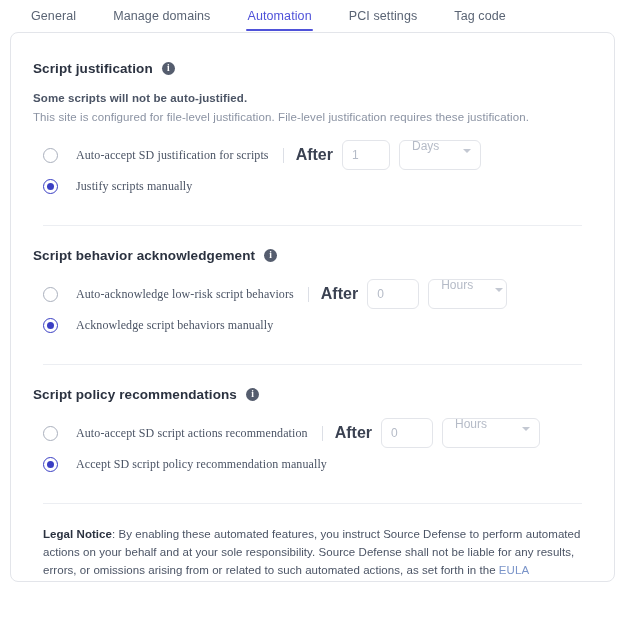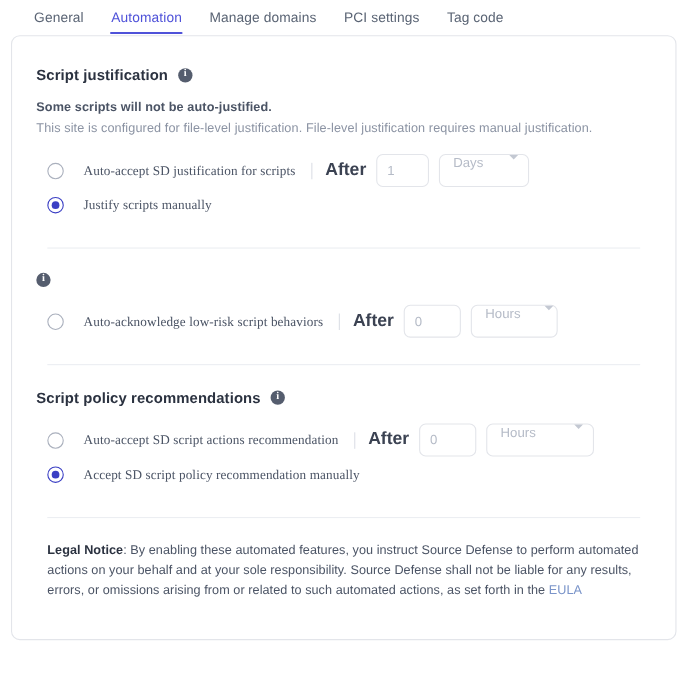--- a/index.html
+++ b/index.html
@@ -8,21 +8,21 @@
     background: #ffffff;
     font-family: "Liberation Sans", sans-serif;
     -webkit-font-smoothing: antialiased;
   }
   body { overflow: hidden; position: relative; }
 
   
   .tabbar {
     display: flex;
     align-items: flex-end;
-    gap: 25px;
+    gap: 37px;
     padding: 0 0 0 31px;
     height: 31px;
   }
   .tab {
     position: relative;
     font-size: 12.5px;
     color: #5a6474;
     line-height: 30px;
     height: 30px;
     white-space: nowrap;
@@ -162,22 +162,22 @@
     outline: none;
   }
   .num-input-wide { width: 52px; }
 
   .select {
     height: 30px;
     border: 1px solid #e3e5ea;
     border-radius: 6px;
     background: #fff;
     display: inline-flex;
-    align-items: flex-start;
-    padding: 0 9px 4px 12px;
+    align-items: flex-end;
+    padding: 0 9px 16px 12px;
     margin-left: 9px;
     cursor: pointer;
   }
   .select-text {
     font-size: 12px;
     color: #b5bbc7;
     white-space: nowrap;
   }
   .sel-days { width: 82px; }
   .sel-days .select-text { margin-right: 20px; }
@@ -210,39 +210,39 @@
     padding: 0 10px 0 10px;
   }
   .legal b { font-weight: bold; color: #2b3240; }
   .legal a { color: #7a94c9; text-decoration: none; cursor: pointer; }
 </style>
 </head>
 <body>
 
 <div class="tabbar">
   <div class="tab">General</div>
+  <div class="tab">Manage domains</div>
   <div class="tab active">Automation</div>
-  <div class="tab">Manage domains</div>
   <div class="tab">PCI settings</div>
   <div class="tab">Tag code</div>
 </div>
 
 <div class="card">
   <div class="card-inner">
 
     <div class="section">
       <div class="sec-head">
         <div class="sec-title">Script justification</div>
         <div class="info-icon">
             <span>i</span>
           </div>
       </div>
 
       <div class="notice-bold">Some scripts will not be auto-justified.</div>
-      <div class="notice-sub">This site is configured for file-level justification. File-level justification requires manual justification.</div>
+      <div class="notice-sub">This site is configured for file-level justification. File-level justification requires these justification.</div>
 
       <div class="radio-row">
         <div class="radio"></div>
         <div class="radio-label">Auto-accept SD justification for scripts</div>
         <div class="pipe"></div>
         <div class="after-label">After</div>
         <input class="num-input" type="text" value="1" style="">
         <div class="select sel-days">
           <span class="select-text">Days</span>
           <span class="caret"></span>
@@ -252,37 +252,42 @@
       <div class="radio-row">
         <div class="radio checked"></div>
         <div class="radio-label">Justify scripts manually</div>
       </div>
     </div>
 
     <div class="divider"></div>
 
     <div class="section">
       <div class="sec-head">
+        <div class="sec-title">Script behavior acknowledgement</div>
         <div class="info-icon">
             <span>i</span>
           </div>
       </div>
 
       <div class="radio-row">
         <div class="radio"></div>
         <div class="radio-label">Auto-acknowledge low-risk script behaviors</div>
         <div class="pipe"></div>
         <div class="after-label">After</div>
         <input class="num-input num-input-wide" type="text" value="0" style="">
         <div class="select sel-hours">
           <span class="select-text">Hours</span>
           <span class="caret"></span>
         </div>
       </div>
 
+      <div class="radio-row">
+        <div class="radio checked"></div>
+        <div class="radio-label">Acknowledge script behaviors manually</div>
+      </div>
     </div>
 
     <div class="divider"></div>
 
     <div class="section">
       <div class="sec-head">
         <div class="sec-title">Script policy recommendations</div>
         <div class="info-icon">
             <span>i</span>
           </div>

